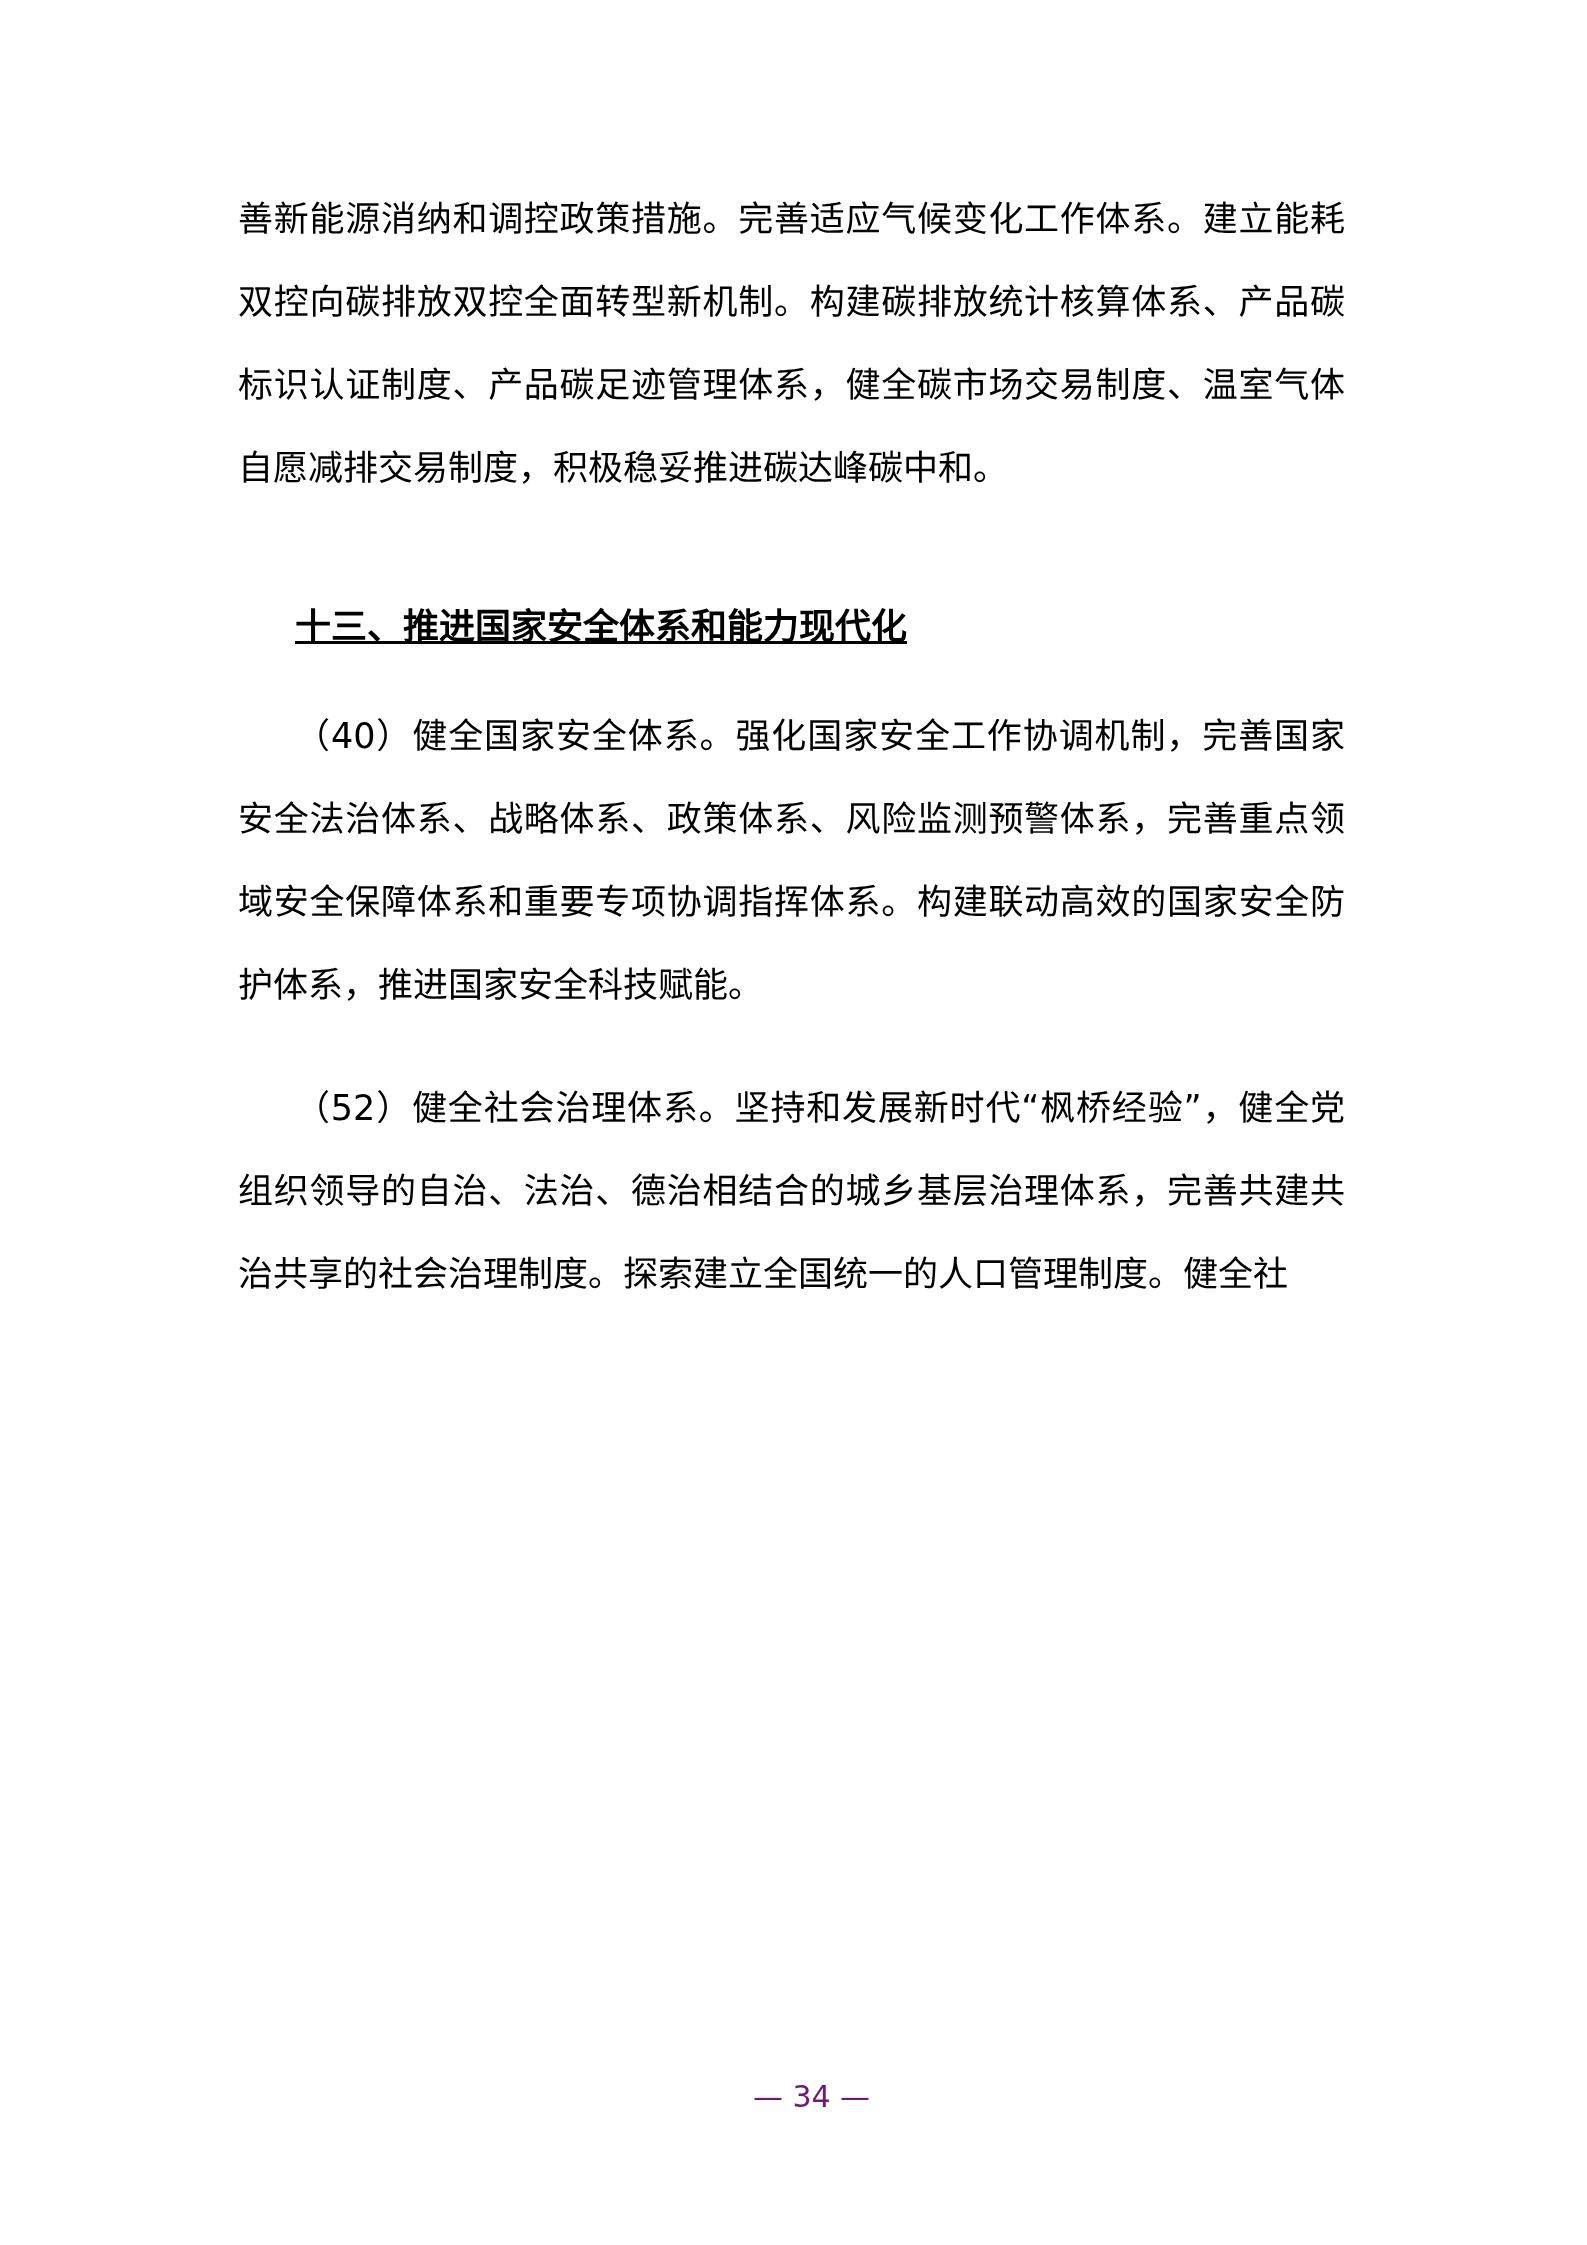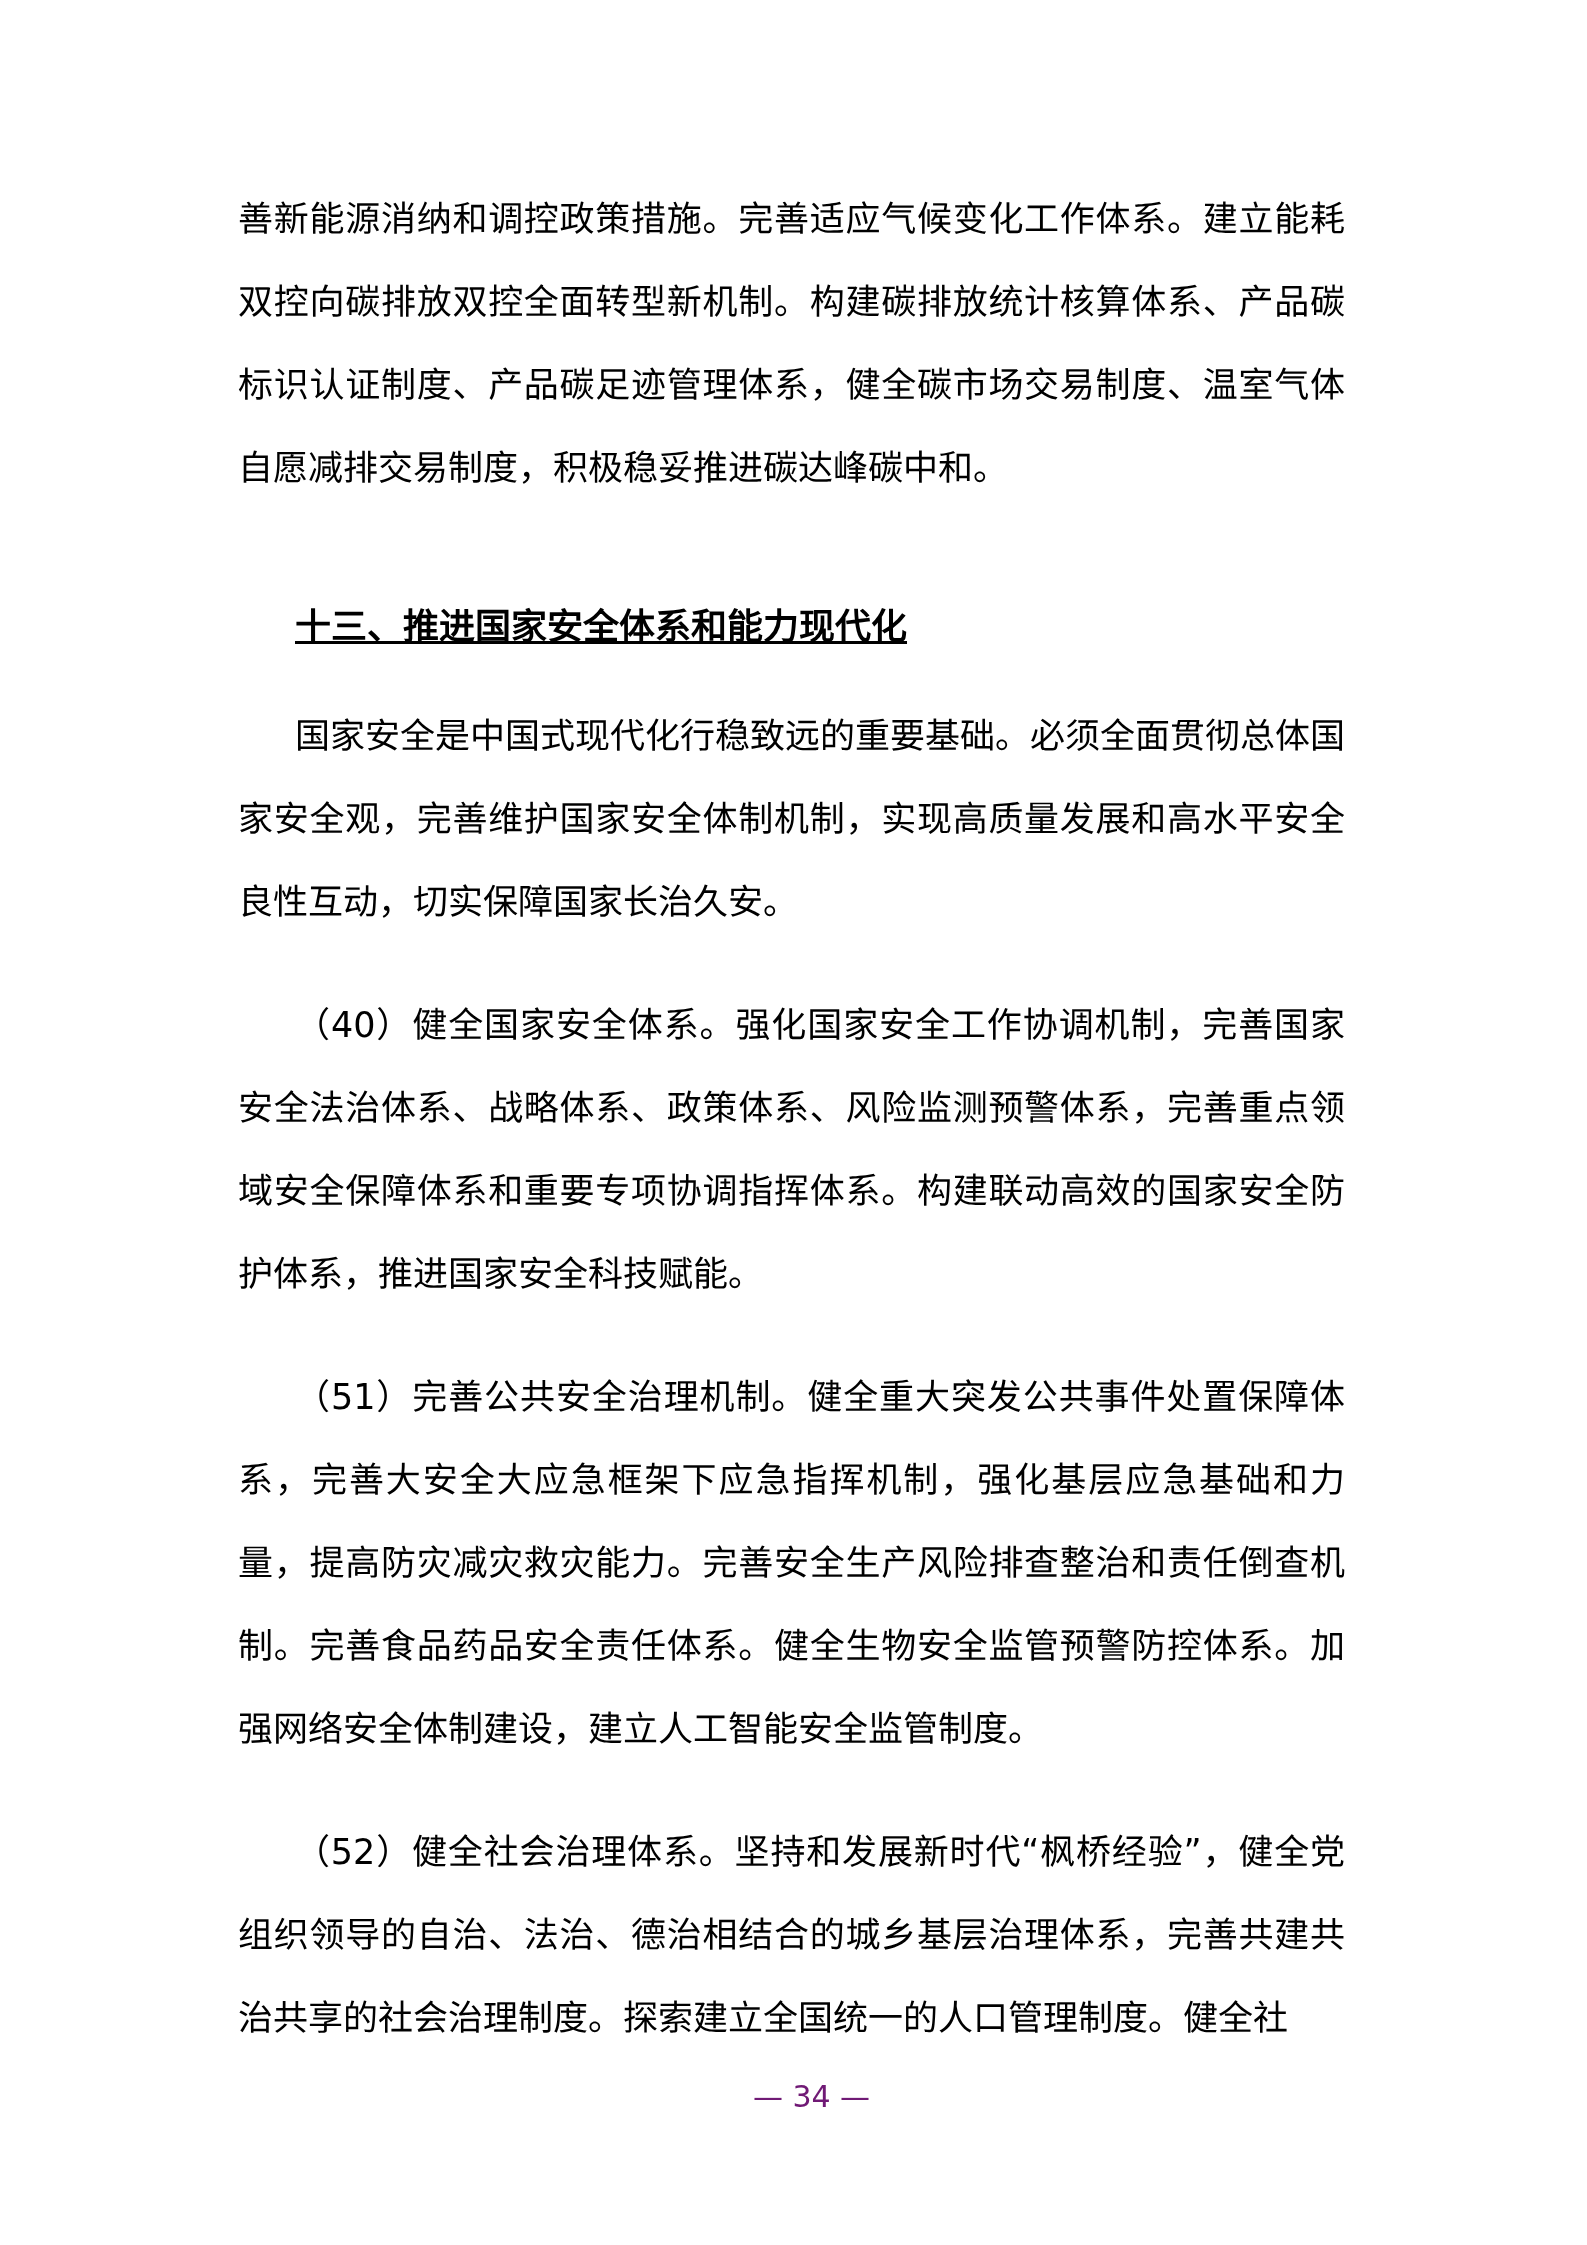--- a/index.html
+++ b/index.html
@@ -56,23 +56,21 @@
 </style>
 </head>
 <body>
 
 <div class="page">
   <div class="content">
     <p class="para continuation">善新能源消纳和调控政策措施。完善适应气候变化工作体系。建立能耗双控向碳排放双控全面转型新机制。构建碳排放统计核算体系、产品碳标识认证制度、产品碳足迹管理体系，健全碳市场交易制度、温室气体自愿减排交易制度，积极稳妥推进碳达峰碳中和。</p>
 
     <h2 class="section-heading">十三、推进国家安全体系和能力现代化</h2>
 
-    <p class="para">国家安全是中国式现代化行稳致远的重要基础。必须全面贯彻总体国家安全观，完善维护国家安全体制机制，实现高质量发展和高水平安全良性互动，切实保障国家长治久安。</p>
 
     <p class="para">（40）健全国家安全体系。强化国家安全工作协调机制，完善国家安全法治体系、战略体系、政策体系、风险监测预警体系，完善重点领域安全保障体系和重要专项协调指挥体系。构建联动高效的国家安全防护体系，推进国家安全科技赋能。</p>
 
-    <p class="para">（51）完善公共安全治理机制。健全重大突发公共事件处置保障体系，完善大安全大应急框架下应急指挥机制，强化基层应急基础和力量，提高防灾减灾救灾能力。完善安全生产风险排查整治和责任倒查机制。完善食品药品安全责任体系。健全生物安全监管预警防控体系。加强网络安全体制建设，建立人工智能安全监管制度。</p>
 
     <p class="para">（52）健全社会治理体系。坚持和发展新时代“枫桥经验”，健全党组织领导的自治、法治、德治相结合的城乡基层治理体系，完善共建共治共享的社会治理制度。探索建立全国统一的人口管理制度。健全社</p>
   </div>
 
   <div class="page-number">— 34 —</div>
 </div>
 
 </body></html>

